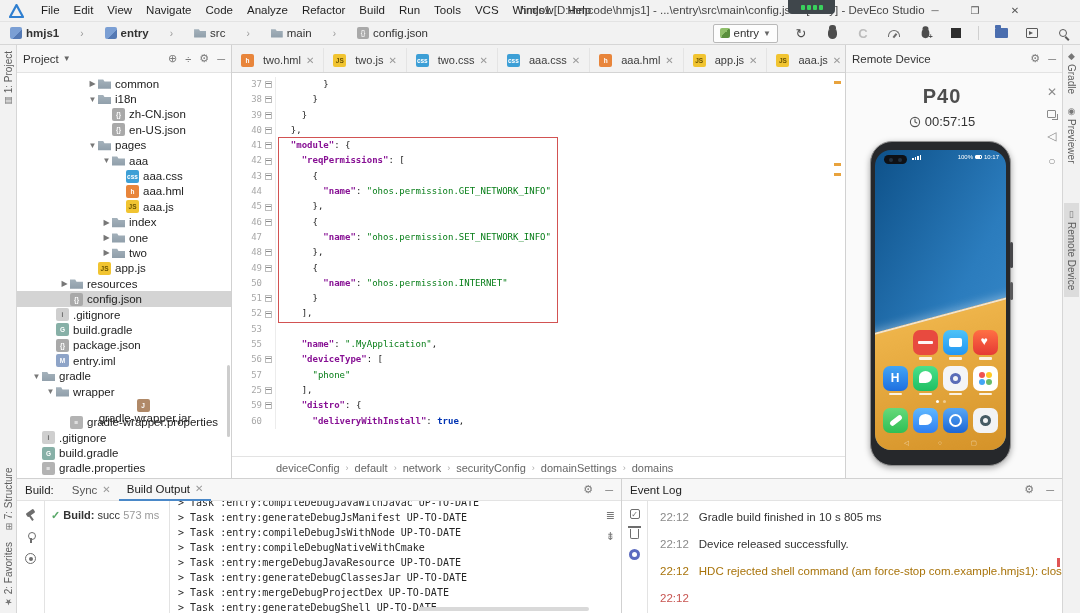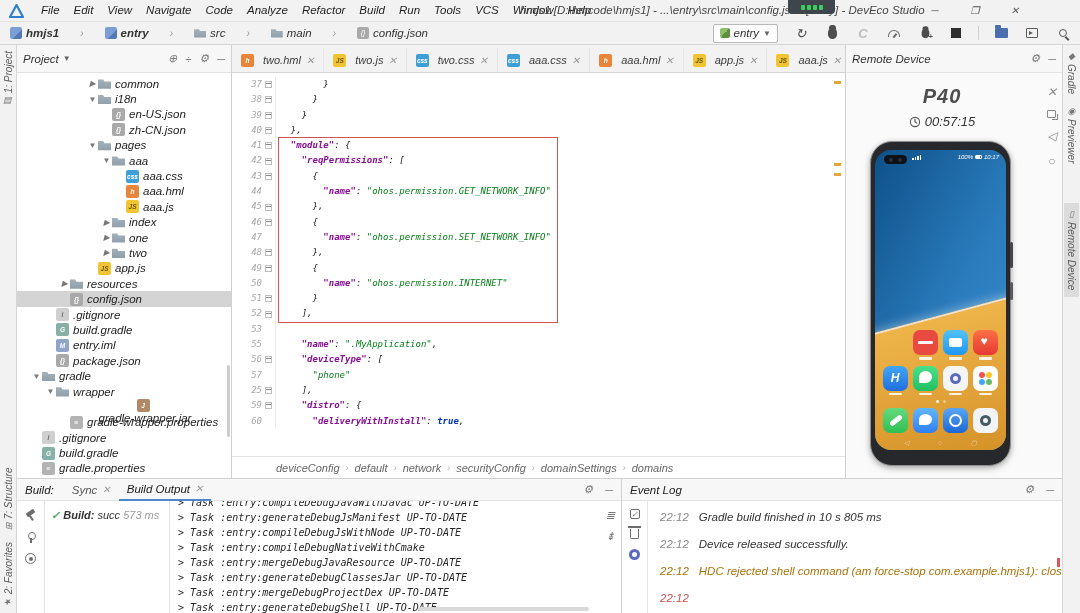--- a/index.html
+++ b/index.html
@@ -1,18 +1,18 @@
 <!DOCTYPE html>
 <html><head>
 <meta charset="utf-8">
 <style>
   * { margin:0; padding:0; box-sizing:border-box; }
   html,body { width:1080px; height:613px; overflow:hidden; }
   body { font-family:"Liberation Sans", sans-serif; font-size:11.5px; color:#333; background:#f2f2f2; }
-  #app { position:relative; width:1080px; height:459px; background:#b91c1c;font-style:italic; }
+  #app { position:relative; width:1080px; height:459px; background:#b91c1c; }
 
   
   .titlebar { position:absolute; left:0; top:0; width:1080px; height:22px; background:#f2f2f2; display:flex; align-items:center; border-bottom:1px solid #e3e3e3; }
   .logo { width:20px; height:16px; margin-left:6px; display:flex; align-items:center; justify-content:center; }
   .menus { display:flex; margin-left:8px; }
   .menu-item { padding:0 7px; font-size:11.5px; color:#1f1f1f; line-height:21px; cursor:default; }
   .win-title { position:absolute; left:520px; top:0; line-height:21px; font-size:11.5px; color:#454545; white-space:nowrap; }
   .rec-pill { position:absolute; left:788px; top:0; width:47px; height:14px; background:#3f464b; border-radius:0 0 4px 4px; display:flex; align-items:center; justify-content:center; gap:2px; }
   .rec-pill i { display:block; width:4px; height:5px; background:#39d05c; border-radius:1px; }
   .win-controls { position:absolute; right:58px; top:0; display:flex; gap:26px; }
@@ -352,26 +352,26 @@
                 <span>common</span>
               </div>
               <div class="tree-row" style="padding-left: 70px;">
                 <span class="tr-arrow">▼</span>
                 <span class="ti ti-folder"></span>
                 <span>i18n</span>
               </div>
               <div class="tree-row" style="padding-left: 84px;">
                 <span class="tr-arrow"></span>
                 <span class="ti ti-json">{}</span>
+                <span>zh-CN.json</span>
+              </div>
+              <div class="tree-row" style="padding-left: 84px;">
+                <span class="tr-arrow"></span>
+                <span class="ti ti-json">{}</span>
                 <span>en-US.json</span>
-              </div>
-              <div class="tree-row" style="padding-left: 84px;">
-                <span class="tr-arrow"></span>
-                <span class="ti ti-json">{}</span>
-                <span>zh-CN.json</span>
               </div>
               <div class="tree-row" style="padding-left: 70px;">
                 <span class="tr-arrow">▼</span>
                 <span class="ti ti-folder"></span>
                 <span>pages</span>
               </div>
               <div class="tree-row" style="padding-left: 84px;">
                 <span class="tr-arrow">▼</span>
                 <span class="ti ti-folder"></span>
                 <span>aaa</span>
@@ -426,27 +426,27 @@
                 <span class="ti ti-git">i</span>
                 <span>.gitignore</span>
               </div>
               <div class="tree-row" style="padding-left: 28px;">
                 <span class="tr-arrow"></span>
                 <span class="ti ti-gradle">G</span>
                 <span>build.gradle</span>
               </div>
               <div class="tree-row" style="padding-left: 28px;">
                 <span class="tr-arrow"></span>
+                <span class="ti ti-json">{}</span>
+                <span>package.json</span>
+              </div>
+              <div class="tree-row" style="padding-left: 28px;">
+                <span class="tr-arrow"></span>
                 <span class="ti ti-iml">M</span>
                 <span>entry.iml</span>
-              </div>
-              <div class="tree-row" style="padding-left: 28px;">
-                <span class="tr-arrow"></span>
-                <span class="ti ti-json">{}</span>
-                <span>package.json</span>
               </div>
               <div class="tree-row" style="padding-left: 14px;">
                 <span class="tr-arrow">▼</span>
                 <span class="ti ti-folder"></span>
                 <span>gradle</span>
               </div>
               <div class="tree-row" style="padding-left: 28px;">
                 <span class="tr-arrow">▼</span>
                 <span class="ti ti-folder"></span>
                 <span>wrapper</span>

